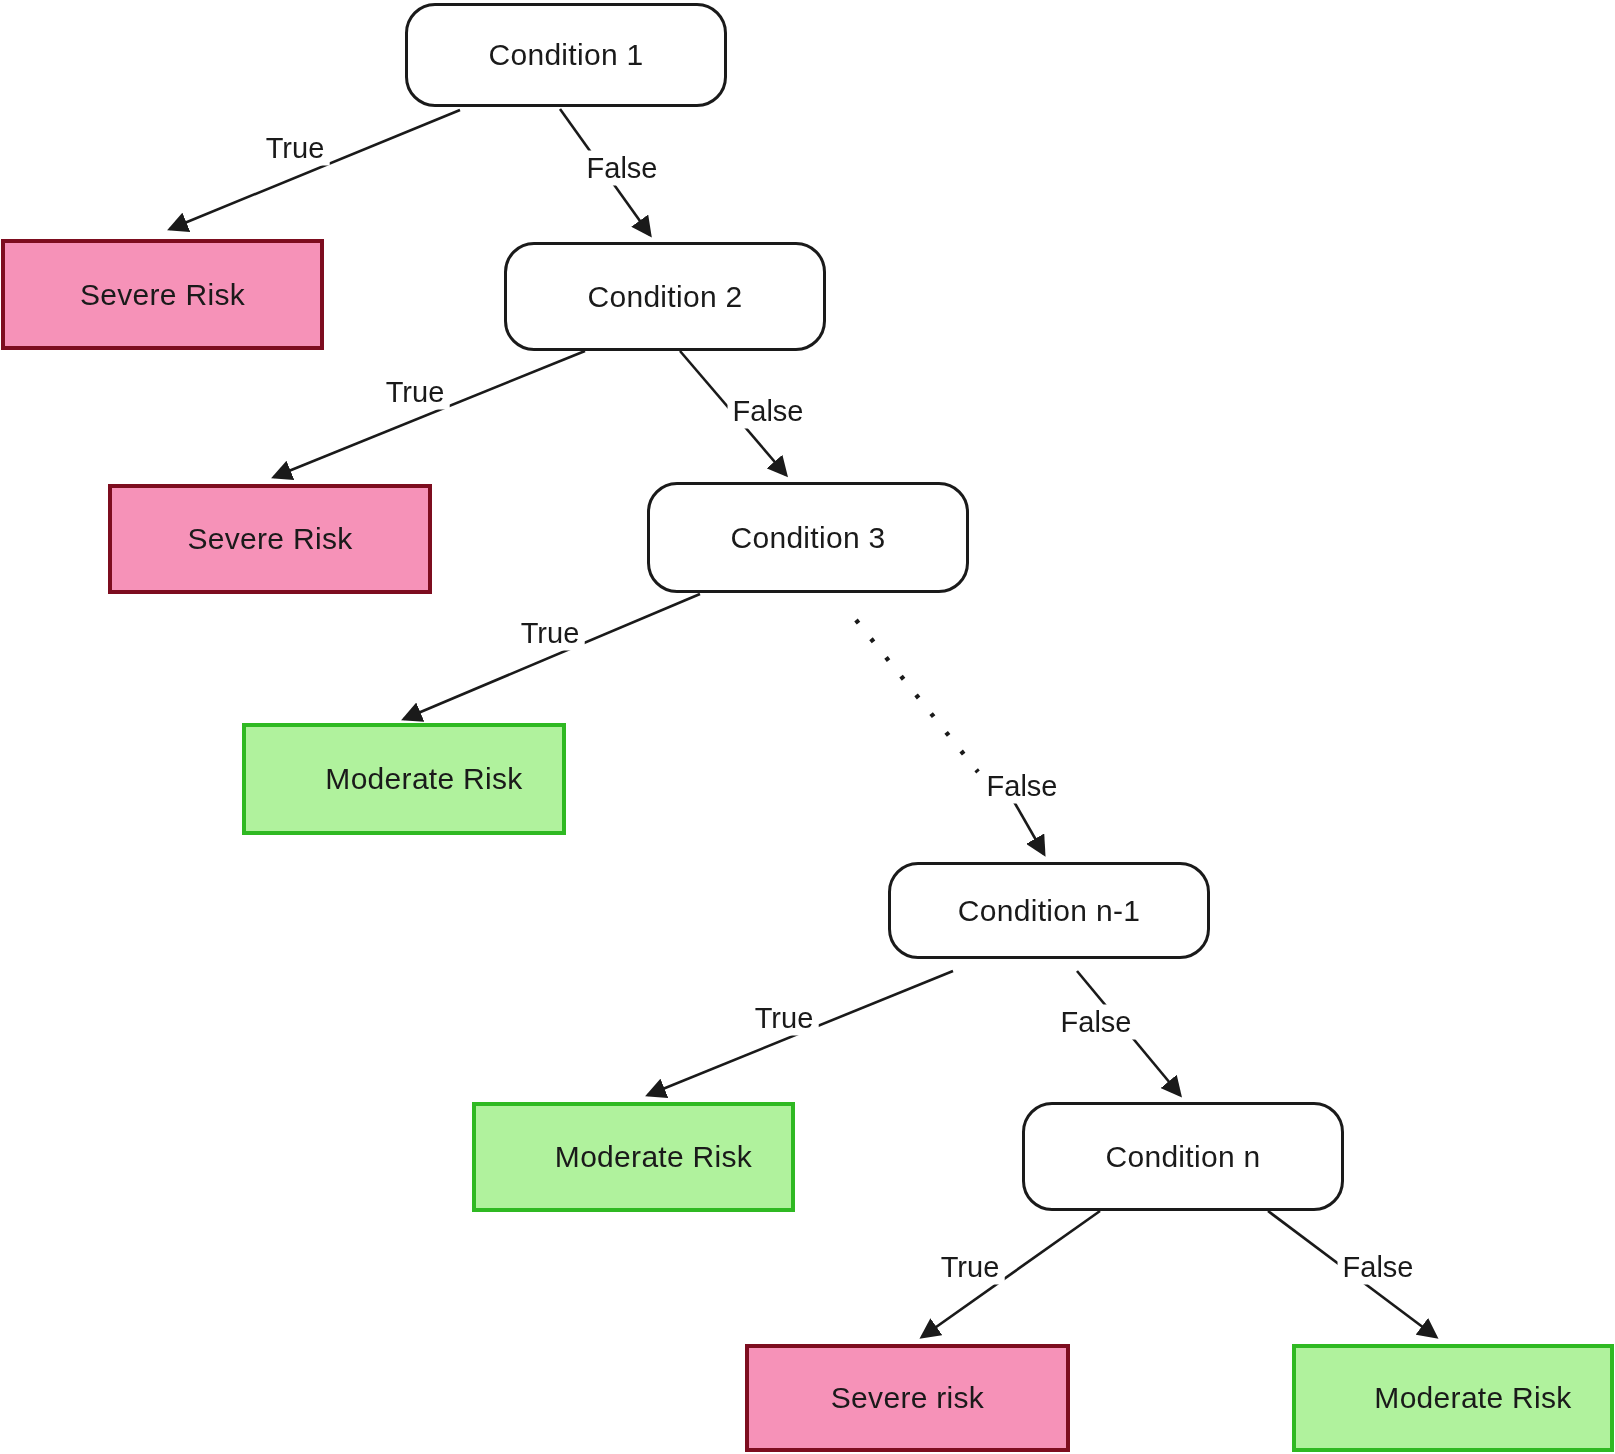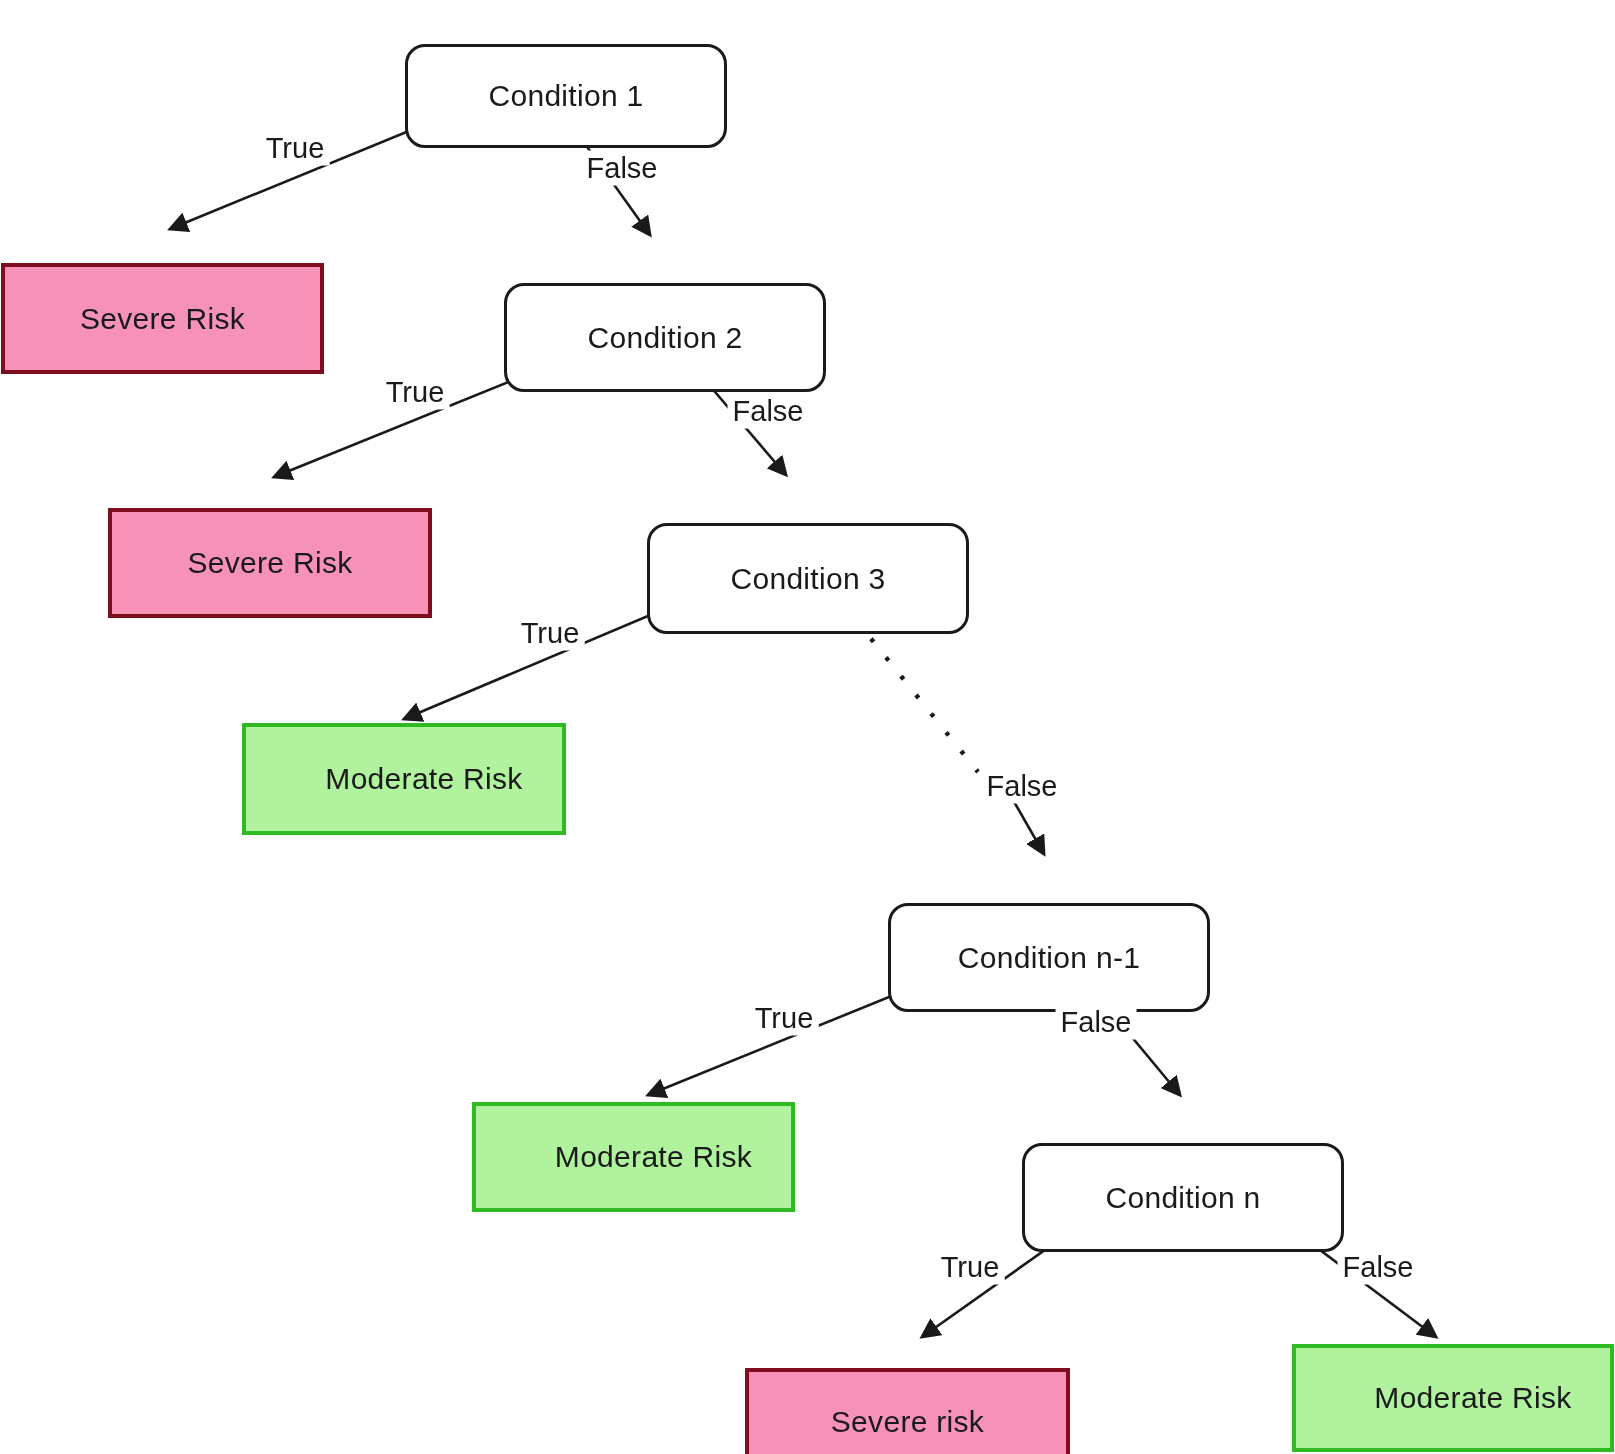--- a/index.html
+++ b/index.html
@@ -30,27 +30,25 @@
     box-sizing: border-box;
     font-size: 30px;
     color: #1a1a1a;
     letter-spacing: 0.3px;
     z-index: 2;
     text-align: center;
   }
   .condition {
     background: var(--condition-fill, #ffffff);
     border: 3px solid var(--condition-border, #1a1a1a);
-    border-radius: 20px;
-    margin-top: 41px;
+    border-radius: 30px;
   }
   .severe {
     background: var(--severe-fill, #f692b8);
     border: 4px solid var(--severe-border, #7d0d1f);
-    margin-top: 24px;
   }
   .moderate {
     background: var(--moderate-fill, #b0f29d);
     border: 4px solid var(--moderate-border, #2fb922);
     padding-left: 40px;
   }
   .edge-label {
     position: absolute;
     transform: translate(-50%, -50%);
     font-size: 29px;
@@ -89,21 +87,21 @@
 
   <div class="node condition" style="left:405px; top:3px; width:322px; height:104px;">
     <span>Condition 1</span>
   </div>
   <div class="node condition" style="left:504px; top:242px; width:322px; height:109px;">
     <span>Condition 2</span>
   </div>
   <div class="node condition" style="left:647px; top:482px; width:322px; height:111px;">
     <span>Condition 3</span>
   </div>
-  <div class="node condition" style="left:888px; top:862px; width:322px; height:109px;">
+  <div class="node condition" style="left:888px; top:862px; width:322px; height:97px;">
     <span>Condition n-1</span>
   </div>
   <div class="node condition" style="left:1022px; top:1102px; width:322px; height:109px;text-align:center;">
     <span>Condition n</span>
   </div>
 
   <div class="node severe" style="left:1px; top:239px; width:323px; height:111px;">
     <span>Severe Risk</span>
   </div>
   <div class="node severe" style="left:108px; top:484px; width:324px; height:110px;">

